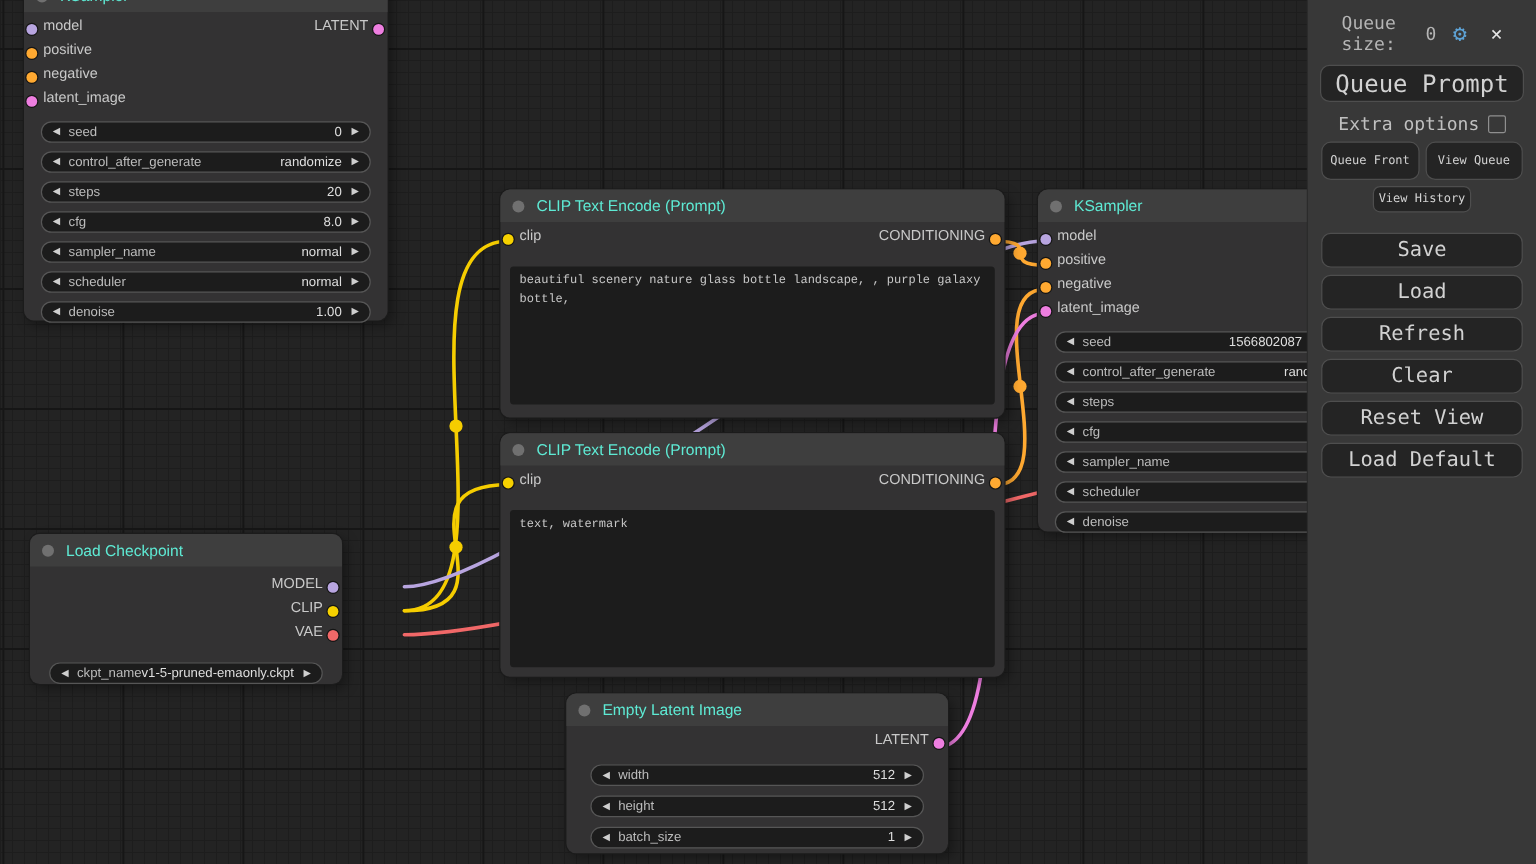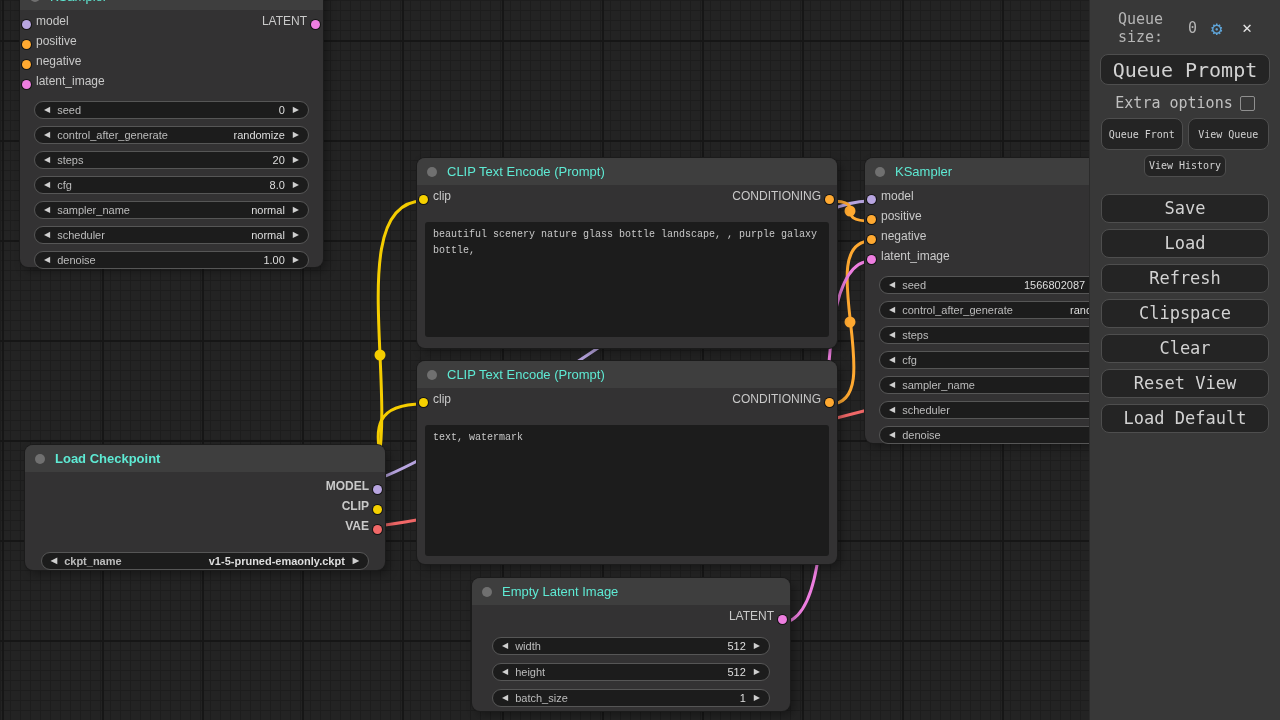--- a/index.html
+++ b/index.html
@@ -48,21 +48,21 @@
   .widget .wval{margin-right:8px;color:#dedede;white-space:nowrap;}
   .widget .wval.abs{position:absolute;margin:0;}
   .prompt-box{position:absolute;left:8px;right:8px;background:#1c1c1c;border-radius:3px;
         color:#c8c8c8;font-family:Liberation Mono, monospace;font-size:10px;
         line-height:1.55;padding:5px 8px;white-space:pre-wrap;word-break:break-word;}
 
   
   #n-ksl{left:20px;top:-17px;width:303px;height:284px;}
   #n-clip-pos{left:417px;top:158px;width:420px;height:190px;}
   #n-clip-neg{left:417px;top:361px;width:420px;height:203px;}
-  #n-ckpt{left:25px;top:445px;width:360px;height:125px;font-weight:bold;}
+  #n-ckpt{left:25px;top:445px;width:260px;height:125px;}
   #n-latent{left:472px;top:578px;width:318px;height:133px;}
   #n-ksr{left:865px;top:158px;width:310px;height:285px;}
   #n-clip-pos .prompt-box{top:64px;height:105px;}
   #n-clip-neg .prompt-box{top:64px;height:121px;}
   #n-ckpt .slots{padding-top:7px;}
   #n-ckpt .widget{margin:13px 16px 0;}
   #n-latent .widget{margin:8px 20px 0;}
   #n-ksr .wval.v-seed{left:144px;}
   #n-ksr .wval.v-ctrl{left:190px;}
 
@@ -343,20 +343,19 @@
     </div>
     <div class="sb-small-row">
       <div class="sb-btn sb-small">Queue Front</div>
       <div class="sb-btn sb-small">View Queue</div>
     </div>
     <div class="sb-btn" id="btn-view-history">View History</div>
     <div class="sb-menu">
       <div class="sb-btn">Save</div>
       <div class="sb-btn">Load</div>
       <div class="sb-btn">Refresh</div>
-      <div class="sb-btn">Clipspace</div>
       <div class="sb-btn">Clear</div>
       <div class="sb-btn">Reset View</div>
       <div class="sb-btn">Load Default</div>
     </div>
   </div>
 
 </div>
 
 </body></html>

